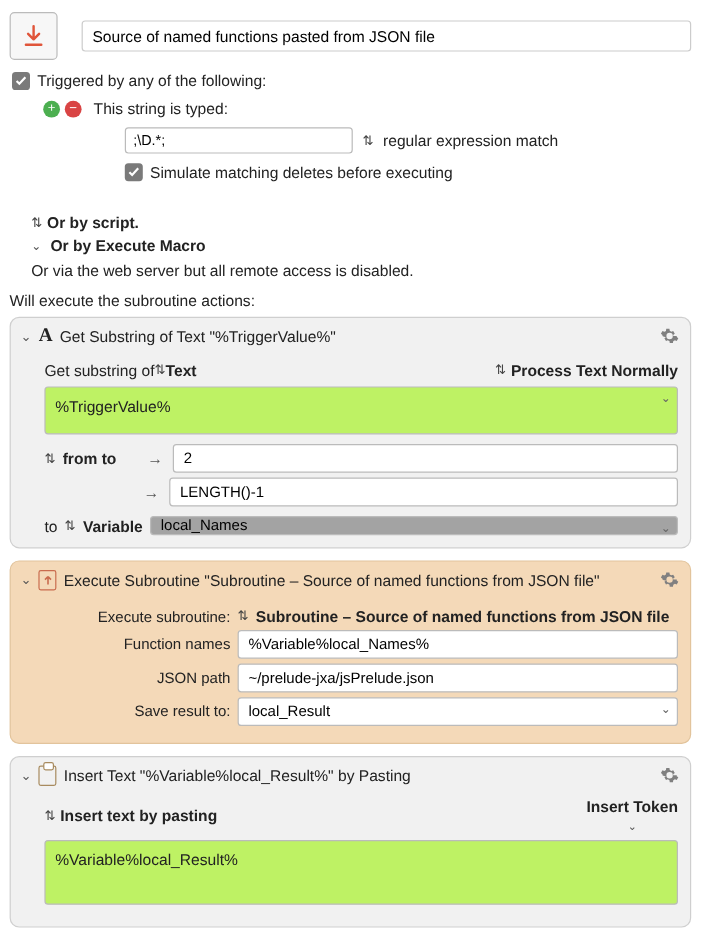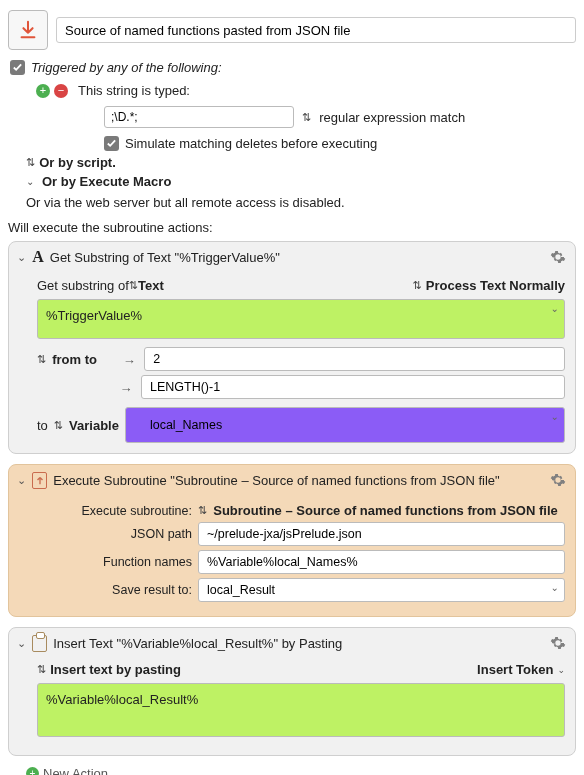--- a/index.html
+++ b/index.html
@@ -1,33 +1,33 @@
 <!DOCTYPE html>
 <html><head>
 <meta charset="utf-8">
 <style>
 * { box-sizing: border-box; font-family: -apple-system, "Helvetica Neue", Arial, sans-serif; }
 body { margin: 0; padding: 10px 8px; font-size: 13px; color: #222; background: #fff; }
 .row { display: flex; align-items: center; }
-.title-row { gap: 8px; margin-bottom: 10px; }
+.title-row { gap: 20px; margin-bottom: 10px; }
 .icon-box { width: 40px; height: 40px; border: 1px solid #bbb; border-radius: 4px; display: flex; align-items: center; justify-content: center; background: #f7f7f7; }
 .title-input { flex: 1; height: 26px; border: 1px solid #ccc; border-radius: 3px; padding: 0 8px; font-size: 13px; }
 .check { width: 15px; height: 15px; border-radius: 3px; background: #7a7a7a; display: inline-flex; align-items: center; justify-content: center; color: #fff; font-size: 11px; margin-right: 6px; }
 .check svg { width: 11px; height: 11px; }
-.trigger-hdr { margin: 4px 2px 8px 2px; font-style: italic; }
+.trigger-hdr { margin: 4px 2px 8px 2px; }
 .ind1 { margin-left: 28px; }
 .ind2 { margin-left: 96px; }
 .add-remove { display: inline-flex; gap: 4px; margin-right: 10px; }
 .circle-add { width: 14px; height: 14px; border-radius: 50%; background: #4caf50; color: #fff; display: inline-flex; align-items: center; justify-content: center; font-size: 11px; line-height: 1; }
 .circle-rem { width: 14px; height: 14px; border-radius: 50%; background: #d94444; color: #fff; display: inline-flex; align-items: center; justify-content: center; font-size: 11px; line-height: 1; }
 .typed-row { margin-bottom: 8px; }
 .regex-row { margin-bottom: 8px; gap: 8px; }
 .regex-input { width: 190px; height: 22px; border: 1px solid #bbb; border-radius: 3px; padding: 0 6px; font-size: 12px; }
 .updown { font-size: 11px; color: #444; }
-.sim-row { margin-bottom: 4px; }
+.sim-row { margin-bottom: 27px; }
 .scriptline { margin: 4px 0 4px 18px; display:flex; align-items:center; gap:4px; }
 .chev { font-size: 10px; color: #555; width: 12px; display:inline-block; }
 .webline { margin: 6px 0 10px 18px; }
 .execute-hdr { margin: 4px 0 6px 0; }
 .action-card { border: 1px solid #cfcfcf; border-radius: 8px; margin-bottom: 10px; overflow: hidden; }
 .action-card.peach { background: #f4d9b8; border-color: #e2c49c; }
 .action-card.gray { background: #f1f1f1; }
 .card-head { display: flex; align-items: center; padding: 6px 8px; gap: 6px; }
 .card-head .title { flex: 1; white-space: nowrap; overflow: hidden; text-overflow: ellipsis; }
 .gear { width: 18px; height: 18px; display: inline-flex; align-items:center; justify-content:center; }
@@ -36,21 +36,21 @@
 .card-body { padding: 4px 10px 10px 28px; }
 .wide-input { flex: 1; height: 24px; border: 1px solid #bbb; border-radius: 3px; padding: 0 8px; font-size: 12.5px; background: #fff; }
 .ta { width: 100%; min-height: 40px; border: 1px solid #bbb; border-radius: 3px; padding: 8px; font-size: 13px; background: #bef264; resize: none; display:block; }
 .ta-wrap { position: relative; margin: 6px 0 8px 0; }
 .ta-caret { position: absolute; right: 6px; top: 4px; font-size: 10px; color: #666; }
 .meta-row { display:flex; align-items:center; justify-content:space-between; margin: 2px 0 4px 0; }
 .subrow { display:flex; align-items:center; gap:6px; margin: 4px 0; }
 .subrow .lbl { width: 155px; text-align:right; font-size:12.5px; }
 .arrow-cell { width: 18px; text-align: center; color:#555; }
 .to-row { display:flex; align-items:center; gap:6px; margin-top:8px; }
-.var-input { flex:1; height:36px; border:1px solid #bbb; border-radius:3px; padding:0 24px; font-size:12.5px; background:#8b5cf6; }
+.var-input { flex:1; height:16px; border:1px solid #bbb; border-radius:3px; padding:0 8px; font-size:12.5px; background:#a3a3a3; }
 .var-wrap { position: relative; flex:1; display:flex; }
 .var-caret { position:absolute; right:6px; top:4px; font-size:10px; color:#666; pointer-events:none; }
 .new-action { margin: 4px 0 0 18px; display:flex; align-items:center; gap:4px; color:#555; }
 .new-action .circle-add { width:13px; height:13px; font-size:10px; }
 .bold { font-weight: 700; }
 .insert-hdr-row { display:flex; justify-content:space-between; align-items:center; margin: 0 0 6px 0; }
 .clipboard-icon { width:15px; height:17px; border:1.5px solid #a88b5f; border-radius:2px; position:relative; display:inline-block; }
 .clipboard-icon::before { content:""; position:absolute; top:-4px; left:3px; width:7px; height:5px; border:1.5px solid #a88b5f; border-radius:2px; background:#fff; }
 .font-a { font-family: Georgia, "Times New Roman", serif; font-size:16px; font-weight:600; }
 .smallcaret { font-size:9px; color:#555; }
@@ -179,26 +179,26 @@
         </svg>
     </span>
   </div>
   <div class="card-body">
     <div class="subrow">
       <span class="lbl">Execute subroutine:</span>
       <span class="updown">⇅</span>
       <span class="bold" style="flex:1; white-space:nowrap; overflow:hidden; text-overflow:ellipsis;">Subroutine – Source of named functions from JSON file</span>
     </div>
     <div class="subrow">
+      <span class="lbl">Function names</span>
+      <input class="wide-input" value="%Variable%local_Names%" style="">
+    </div>
+    <div class="subrow">
       <span class="lbl">JSON path</span>
       <input class="wide-input" value="~/prelude-jxa/jsPrelude.json" style="">
-    </div>
-    <div class="subrow">
-      <span class="lbl">Function names</span>
-      <input class="wide-input" value="%Variable%local_Names%" style="">
     </div>
     <div class="subrow">
       <span class="lbl">Save result to:</span>
       <div class="sel-wrap" style="flex:1;">
         <input class="wide-input" value="local_Result" style="">
         <span class="var-caret">⌄</span>
       </div>
     </div>
   </div>
 </div>
@@ -213,21 +213,21 @@
           <path d="M12 8a4 4 0 1 0 0 8 4 4 0 0 0 0-8zm9 4a7 7 0 0 1-.1 1.2l2 1.5-2 3.4-2.3-.9a7 7 0 0 1-2 1.2l-.4 2.5h-4l-.4-2.5a7 7 0 0 1-2-1.2l-2.3.9-2-3.4 2-1.5A7 7 0 0 1 3 12a7 7 0 0 1 .1-1.2l-2-1.5 2-3.4 2.3.9a7 7 0 0 1 2-1.2L7.8 3h4l.4 2.5a7 7 0 0 1 2 1.2l2.3-.9 2 3.4-2 1.5c.1.4.1.8.1 1.3z"></path>
         </svg>
     </span>
   </div>
   <div class="card-body">
     <div class="insert-hdr-row">
       <div class="row" style="gap:4px;">
         <span class="updown">⇅</span>
         <span class="bold">Insert text by pasting</span>
       </div>
-      <div class="row" style="gap:4px;">
+      <div class="row" style="gap:4px;flex-direction:column;">
         <span class="bold">Insert Token</span>
         <span class="smallcaret">⌄</span>
       </div>
     </div>
     <div class="ta-wrap">
       <div class="ta" style="min-height:54px;">%Variable%local_Result%</div>
     </div>
   </div>
 </div>
 

